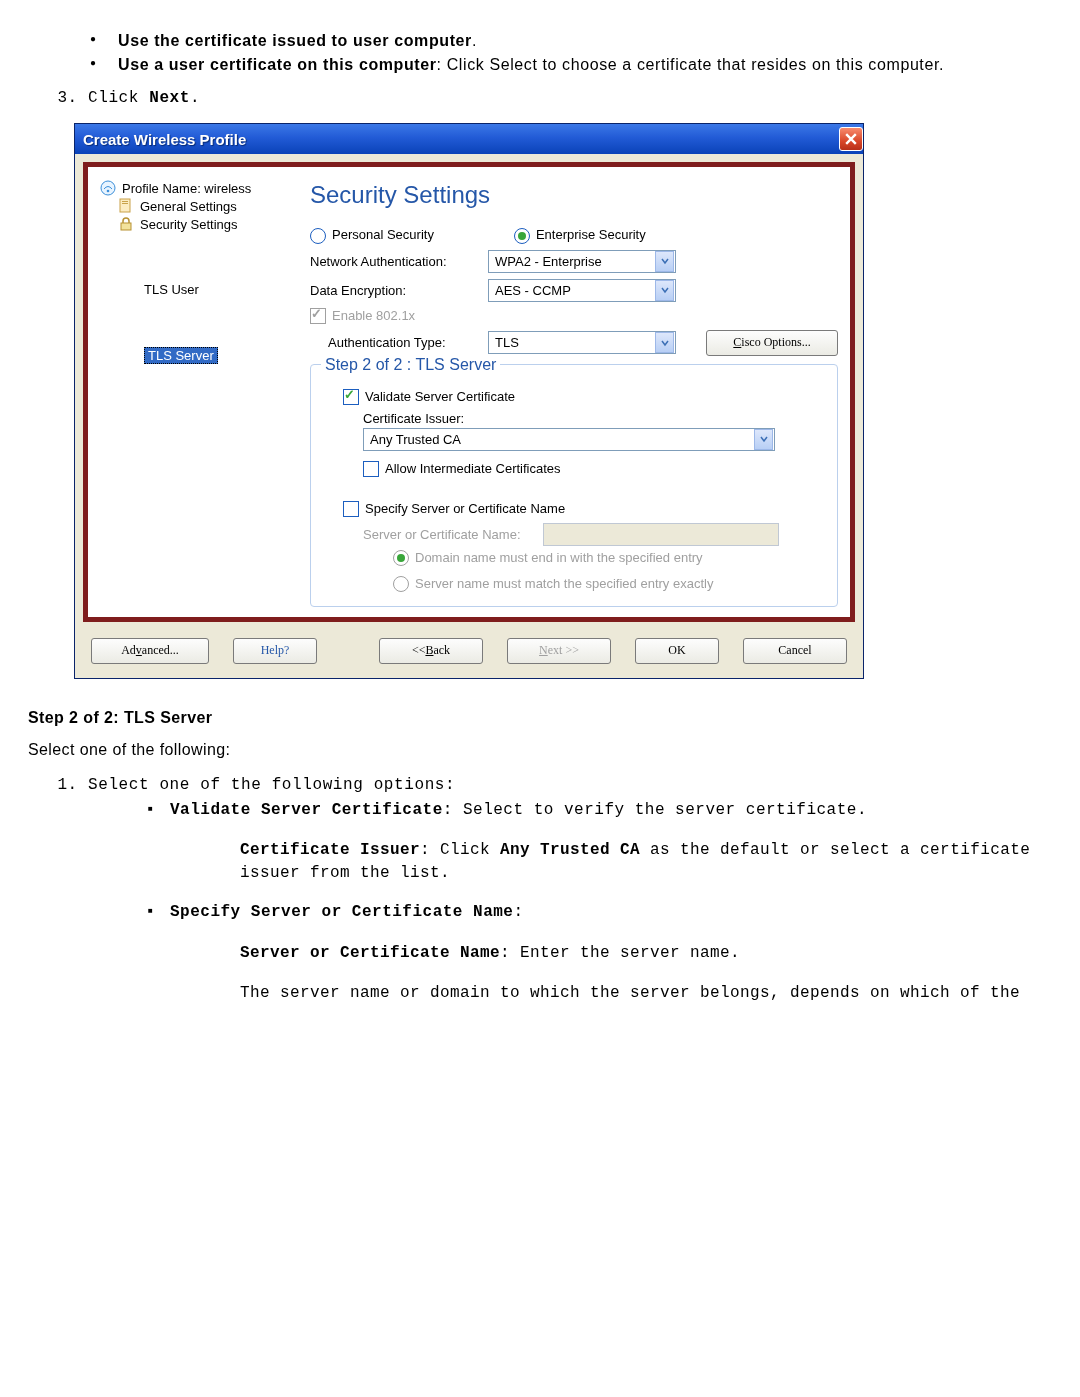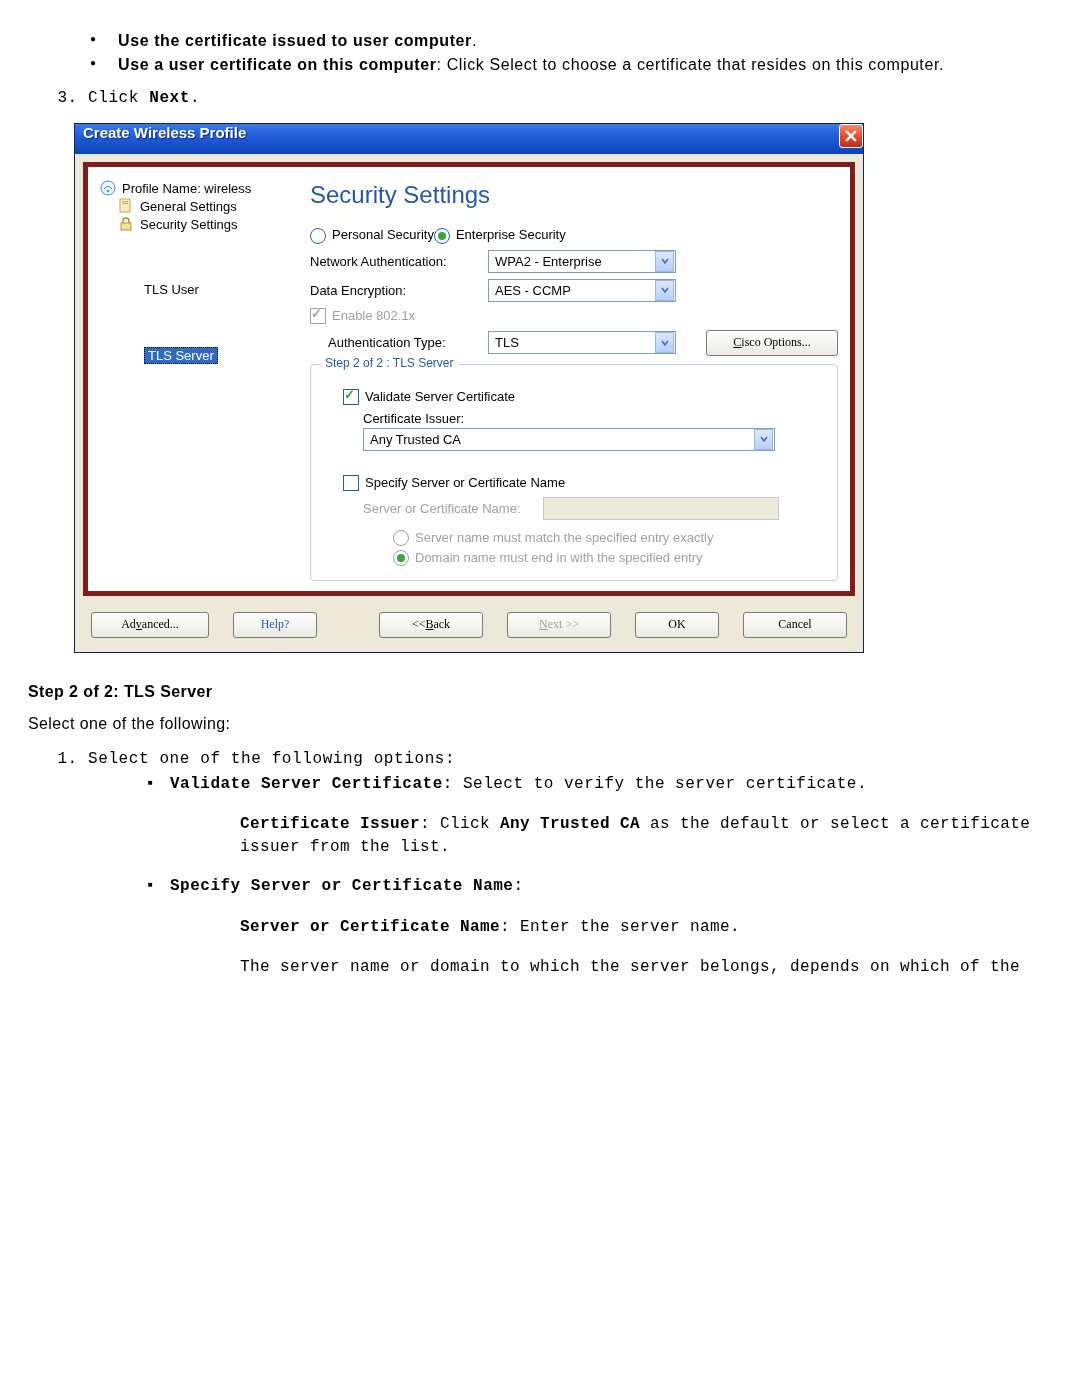--- a/index.html
+++ b/index.html
@@ -25,21 +25,21 @@
   ol.steps > li { margin: 14px 0; letter-spacing: 0.6px; font-family: Liberation Mono, monospace; }
   .bold { font-weight: bold; }
   .indent1 { padding-left: 108px; }
   .para { margin: 10px 0 0 0; line-height: 1.4; letter-spacing: 0.4px; }
 
   
   .window-wrap { margin: 16px 0 24px 46px; width: 788px; background:#ECE9D8; border:1px solid #0A246A; }
   .titlebar {
     height: 30px;
     background: linear-gradient(to bottom, #3B78E7 0%, #225BD6 45%, #0A42B8 100%);
-    display:flex; justify-content:space-between;
+    display:flex; align-items:center; justify-content:space-between;
     padding: 0 0 0 8px;
   }
   .titlebar-text { color:#fff; font-weight:bold; font-size:15px; font-family: Tahoma, sans-serif; text-shadow:1px 1px 1px #062A76;}
   .closebtn {
     width:22px; height:22px; background: linear-gradient(to bottom,#F88B6E,#D9472A 60%,#B8301A);
     border:1px solid #fff; border-radius:3px; display:flex; align-items:center; justify-content:center;
     color:#fff; font-weight:bold; font-family:Arial;
   }
   .closebtn svg { width:12px; height:12px; }
   .window-body { background:#fff; margin:8px; border:5px solid #7f1d1d; padding:10px 12px 10px 12px; display:flex; }
@@ -70,21 +70,21 @@
   .dropdown .dd-text { padding:0 6px; flex:1; }
   .dd-btn { width:17px; height:19px; margin:1px; background:linear-gradient(#DDE7FB,#B8CFF5); border:1px solid #9DB8E8; display:flex;align-items:center;justify-content:center;}
   .dd-btn svg{width:8px;height:8px;}
 
   .xpbtn { min-width:62px; height:24px; padding:0 10px; border:1px solid #7A7A7A; border-radius:3px;
            background:linear-gradient(#fdfdfd,#EBEBE4); font-family:Tahoma; font-size:12px; display:inline-flex; align-items:center; justify-content:center;}
   .xpbtn.disabled { color:#A0A0A0; }
   .underline-letter { text-decoration: underline; }
 
   .fieldset { border:1px solid #BBD0ED; border-radius:4px; position:relative; padding:18px 14px 14px 14px; margin-top:8px;}
-  .legend { position:absolute; top:-9px; left:10px; background:#fff; padding:0 4px; color:#2557A8; font-size:12px;}
+  .legend { position:absolute; top:-9px; left:10px; background:#fff; padding:0 4px; color:#2557A8; font-size:16px;}
   .textinput { border:1px solid #7F9DB9; height:21px; background:#fff; }
   .textinput.disabled { background:#ECE9D8; border-color:#C0C8D4;}
 
   .btnrow { display:flex; justify-content:space-between; align-items:center; margin-top:8px; padding:8px 4px 4px 4px;}
   .btnrow-left, .btnrow-right { display:flex; gap:24px; }
   .helpbtn { color:#2557A8; }
 </style>
 </head>
 <body>
 
@@ -150,21 +150,21 @@
           <span>TLS User</span>
         </div>
         <div class="tree-row tree-indent2">
           <span class="sel">TLS Server</span>
         </div>
       </div>
 
       <div class="panel">
         <h2>Security Settings</h2>
 
-        <div class="row" style="">
+        <div class="row" style="gap:80px;">
           <span>
             <span class="radio"></span><span>Personal Security</span>
           </span>
           <span>
             <span class="radio sel"></span><span>Enterprise Security</span>
           </span>
         </div>
 
         <div class="row">
           <span class="lbl">Network Authentication:</span>
@@ -224,38 +224,42 @@
             <span class="dropdown" style="width:410px;">
               <span class="dd-text">Any Trusted CA</span>
               <span class="dd-btn">
                   <svg viewBox="0 0 8 8">
                     <path d="M1 2 L4 6 L7 2" fill="none" stroke="#3B6FB5" stroke-width="1.5"></path>
                   </svg>
                 </span>
             </span>
           </div>
 
+          <div class="row" style="margin:10px 0 0 38px;">
+            <span class="chk"></span>
+            <span>Allow Intermediate Certificates</span>
+          </div>
 
           <div class="row" style="margin:24px 0 0 18px;">
             <span class="chk"></span>
             <span>Specify Server or Certificate Name</span>
           </div>
 
           <div class="row" style="margin:6px 0 0 38px; gap:8px;">
             <span class="disabled-text" style="width:172px;">Server or Certificate Name:</span>
             <span class="textinput disabled" style="width:234px;"></span>
           </div>
 
+          <div class="row" style="margin:4px 0 0 68px;">
+            <span class="radio sel disabled"></span>
+            <span class="disabled-text">Domain name must end in with the specified entry</span>
+          </div>
           <div class="row" style="margin:10px 0 0 68px;">
             <span class="radio disabled"></span>
             <span class="disabled-text">Server name must match the specified entry exactly</span>
-          </div>
-          <div class="row" style="margin:4px 0 0 68px;">
-            <span class="radio sel disabled"></span>
-            <span class="disabled-text">Domain name must end in with the specified entry</span>
           </div>
         </div>
       </div>
     </div>
 
     <div class="btnrow" style="margin:0 12px 10px 12px;">
       <div class="btnrow-left">
         <span class="xpbtn" style="min-width:96px;">Ad<span class="underline-letter">v</span>anced...</span>
         <span class="xpbtn helpbtn">Help?</span>
       </div>

